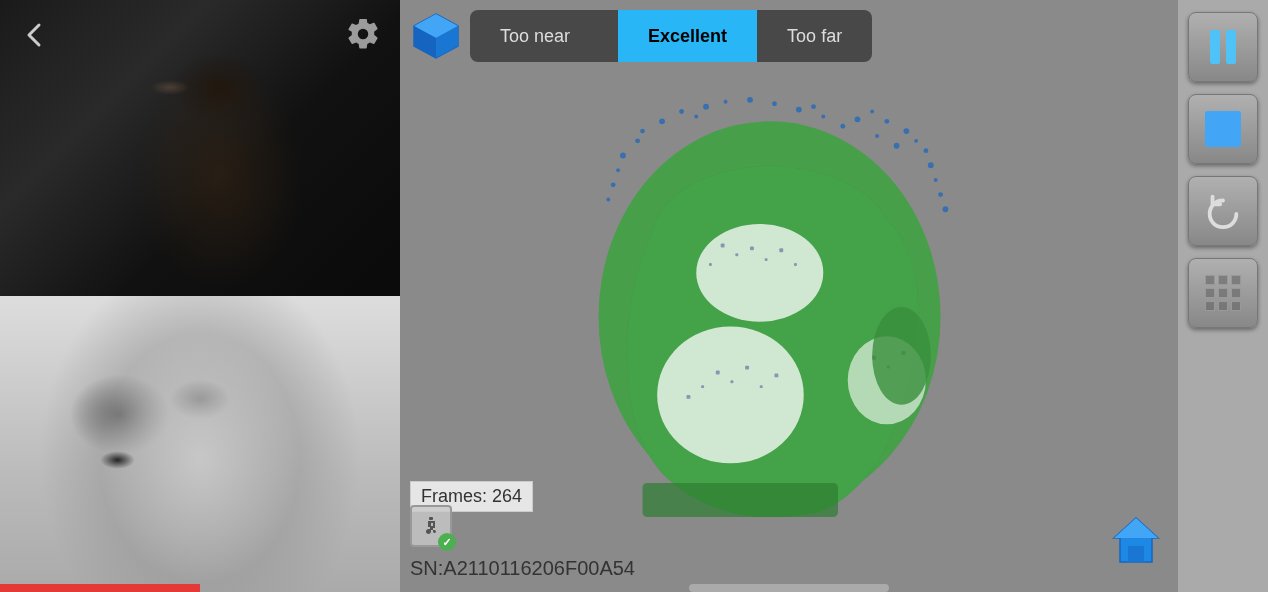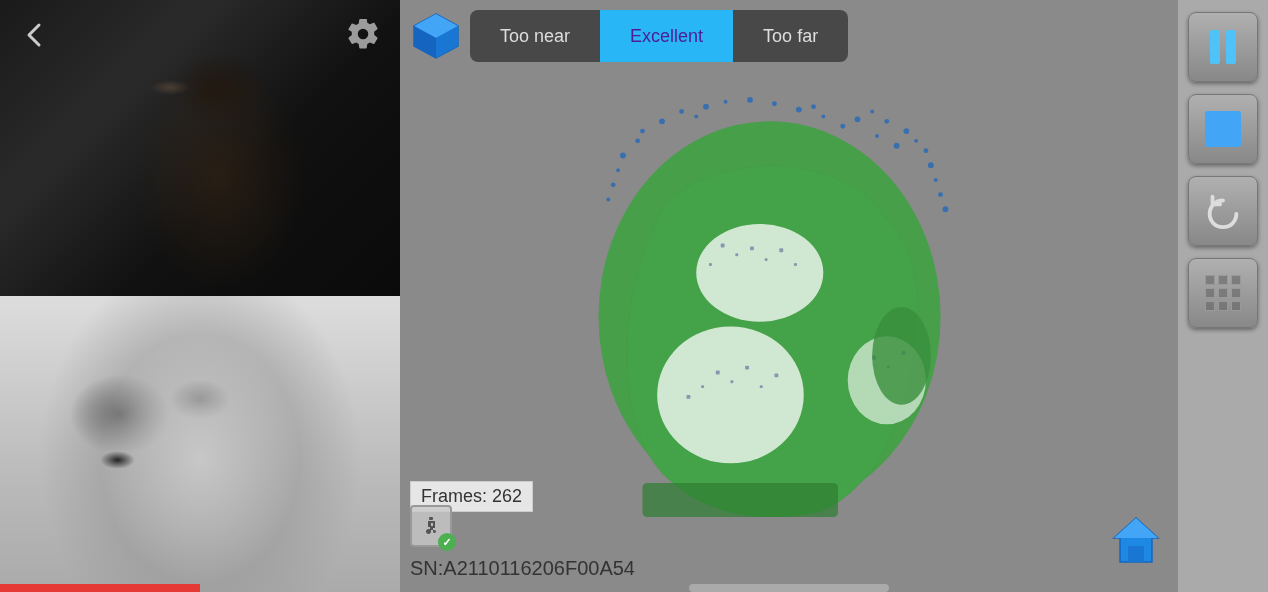--- a/index.html
+++ b/index.html
@@ -163,22 +163,23 @@
       justify-content: center;
       font-size: 18px;
       font-weight: 500;
       color: #ddd;
       cursor: pointer;
       white-space: nowrap;
     }
 
     .status-tab.active {
       background: #29b6f6;
-      color: #4c1d95;
-      font-weight: normal;
+      color: #000000;
+      font-weight: bold;
+      margin-left: 18px;
     }
 
     
     .scan-area {
       flex: 1;
       position: relative;
       display: flex;
       align-items: center;
       justify-content: center;
       overflow: hidden;
@@ -455,21 +456,21 @@
         <rect x="415" y="270" width="4" height="4" rx="1"></rect>
         <rect x="430" y="280" width="3" height="3" rx="1"></rect>
         <rect x="445" y="265" width="4" height="4" rx="1"></rect>
       </g>
 
       <ellipse cx="445" cy="270" rx="30" ry="50" fill="#388e3c" opacity="0.8"></ellipse>
 
       <rect x="180" y="400" width="200" height="35" rx="5" fill="#2e7d32" opacity="0.7"></rect>
     </svg>
 
-    <div class="frames-counter">Frames: 262</div>
+    <div class="frames-counter">Frames: 264</div>
 
     <div class="usb-status">
       <div class="usb-icon-box">
         <svg width="24" height="24" viewBox="0 0 24 24">
           <path d="M15 7H9v6h2v2H9.5C8.1 15 7 16.1 7 17.5S8.1 20 9.5 20s2.5-1.1 2.5-2.5V16h2v1.5c0 .83.67 1.5 1.5 1.5s1.5-.67 1.5-1.5-.67-1.5-1.5-1.5H14v-2h2V7h-1zm-1 5h-2V9h2v3z" fill="#555"></path>
           <rect x="10" y="3" width="4" height="3" rx="1" fill="#555"></rect>
         </svg>
         <div class="check-badge">✓</div>
       </div>
     </div>

